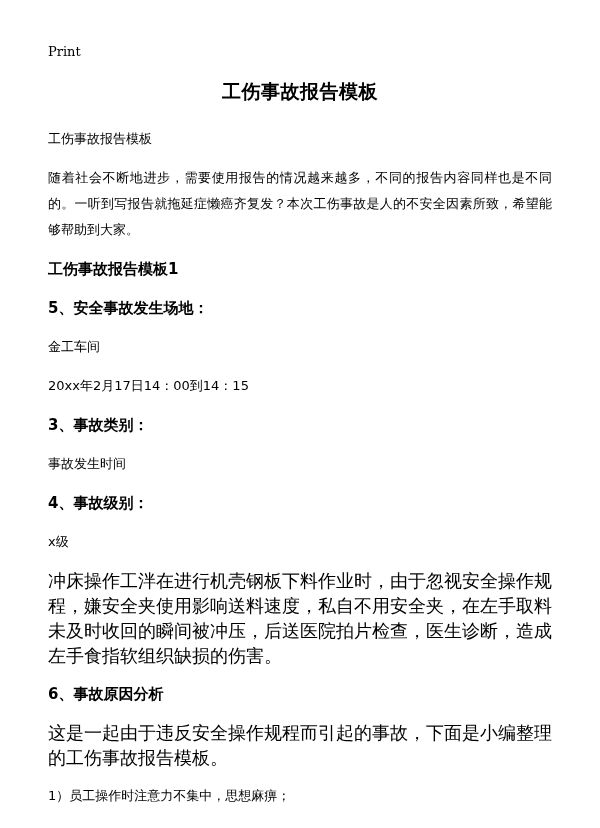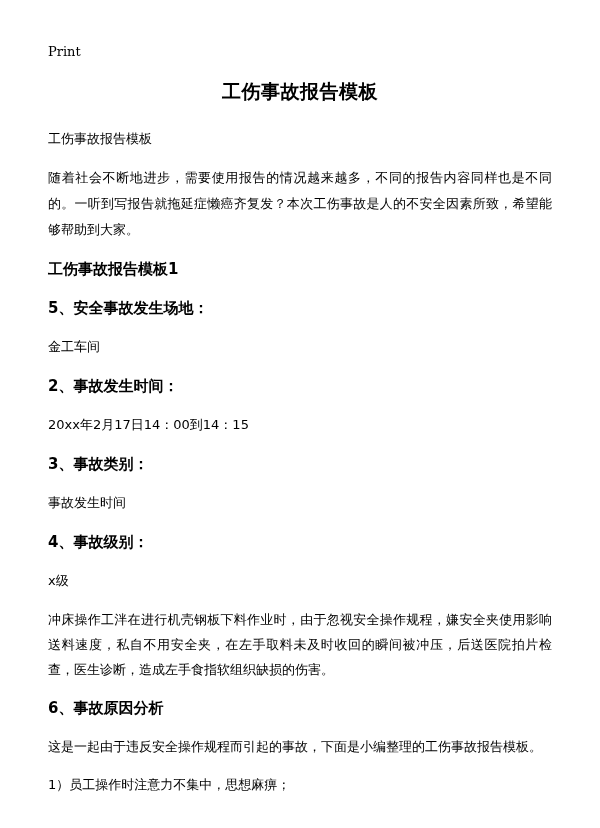--- a/index.html
+++ b/index.html
@@ -43,42 +43,41 @@
     margin: 0 0 13px 0;
     text-align: justify;
   }
   .subhead {
     font-size: 15px;
     font-weight: bold;
     line-height: 26px;
     margin: 0 0 13px 0;
   }
   .para-block {
-    font-size: 13px;
+    font-size: 18px;
     line-height: 25px;
     margin: 0 0 13px 0;
     text-align: justify;
   }
 </style>
 </head>
 <body>
 
 <div class="page">
 
   <div class="print-link">Print</div>
 
   <h1 class="doc-title">工伤事故报告模板</h1>
 
   <div>
     <p class="body-text">工伤事故报告模板</p>
     <p class="body-text">随着社会不断地进步，需要使用报告的情况越来越多，不同的报告内容同样也是不同的。一听到写报告就拖延症懒癌齐复发？本次工伤事故是人的不安全因素所致，希望能够帮助到大家。</p>
     <p class="subhead">工伤事故报告模板1</p>
     <p class="subhead">5、安全事故发生场地：</p>
     <p class="body-text">金工车间</p>
-    <p class="subhead">2、事故发生时间：</p>
     <p class="body-text">20xx年2月17日14：00到14：15</p>
     <p class="subhead">3、事故类别：</p>
     <p class="body-text">事故发生时间</p>
     <p class="subhead">4、事故级别：</p>
     <p class="body-text">x级</p>
     <p class="para-block">冲床操作工泮在进行机壳钢板下料作业时，由于忽视安全操作规程，嫌安全夹使用影响送料速度，私自不用安全夹，在左手取料未及时收回的瞬间被冲压，后送医院拍片检查，医生诊断，造成左手食指软组织缺损的伤害。</p>
     <p class="subhead">6、事故原因分析</p>
     <p class="para-block">这是一起由于违反安全操作规程而引起的事故，下面是小编整理的工伤事故报告模板。</p>
     <p class="body-text">1）员工操作时注意力不集中，思想麻痹；</p>
 

